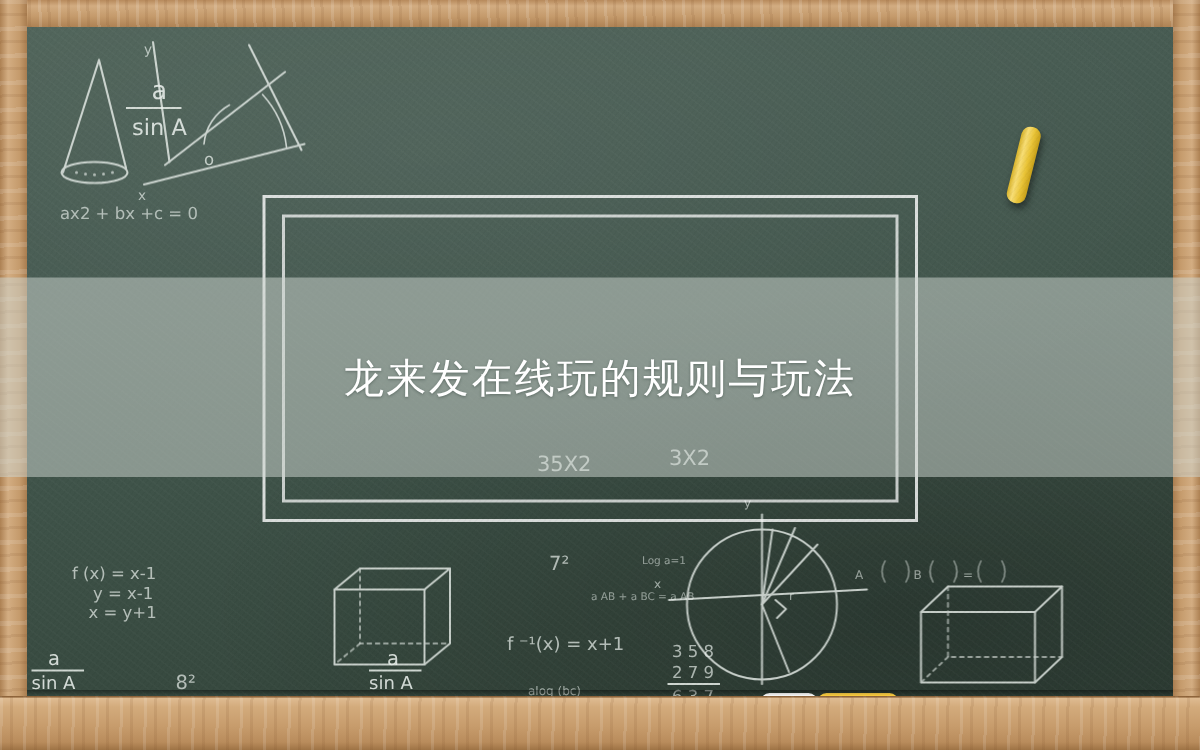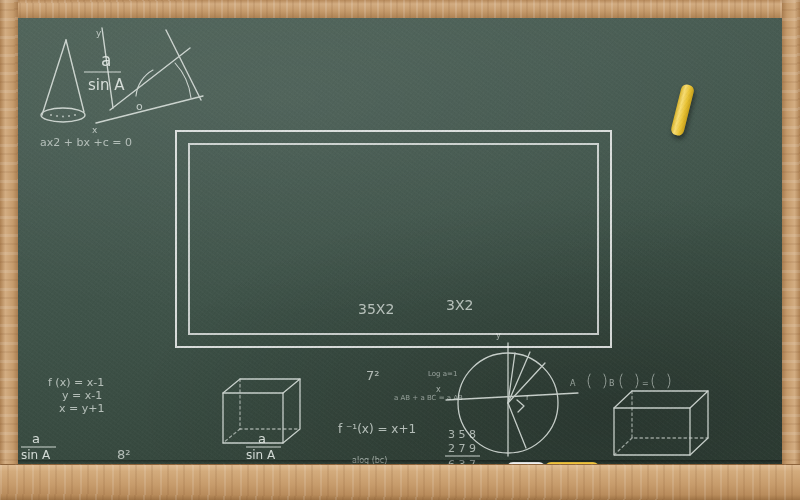--- a/index.html
+++ b/index.html
@@ -265,14 +265,17 @@
 
     <div class="chalk-float" style="left:658px; top:66px;"></div>
   </div>
 
   <div class="chalk-white"></div>
   <div class="chalk-yellow"></div>
 
   <div class="ledge-shadow"></div>
   <div class="frame-bottom"></div>
 
+  <div class="banner">
+    <div class="banner-title">龙来发在线玩的规则与玩法</div>
+  </div>
 
 </div>
 
 </body></html>

